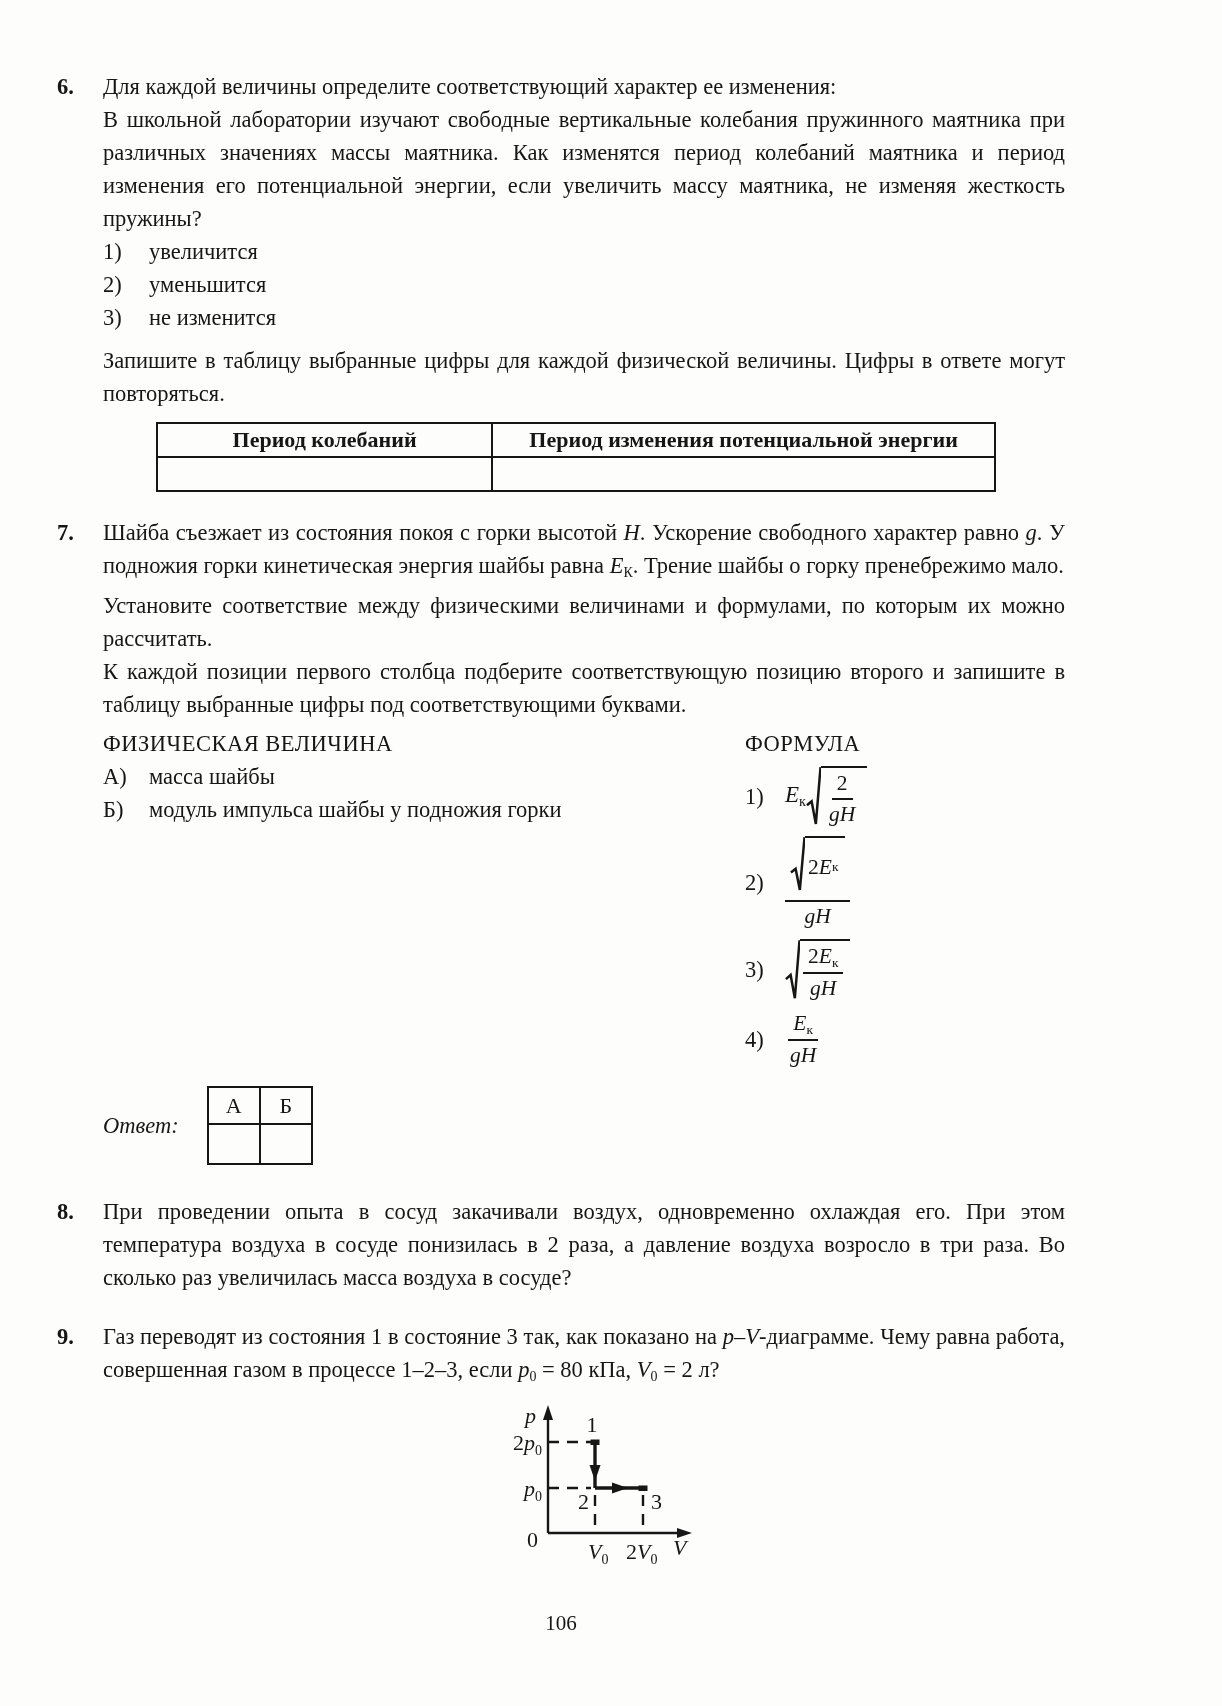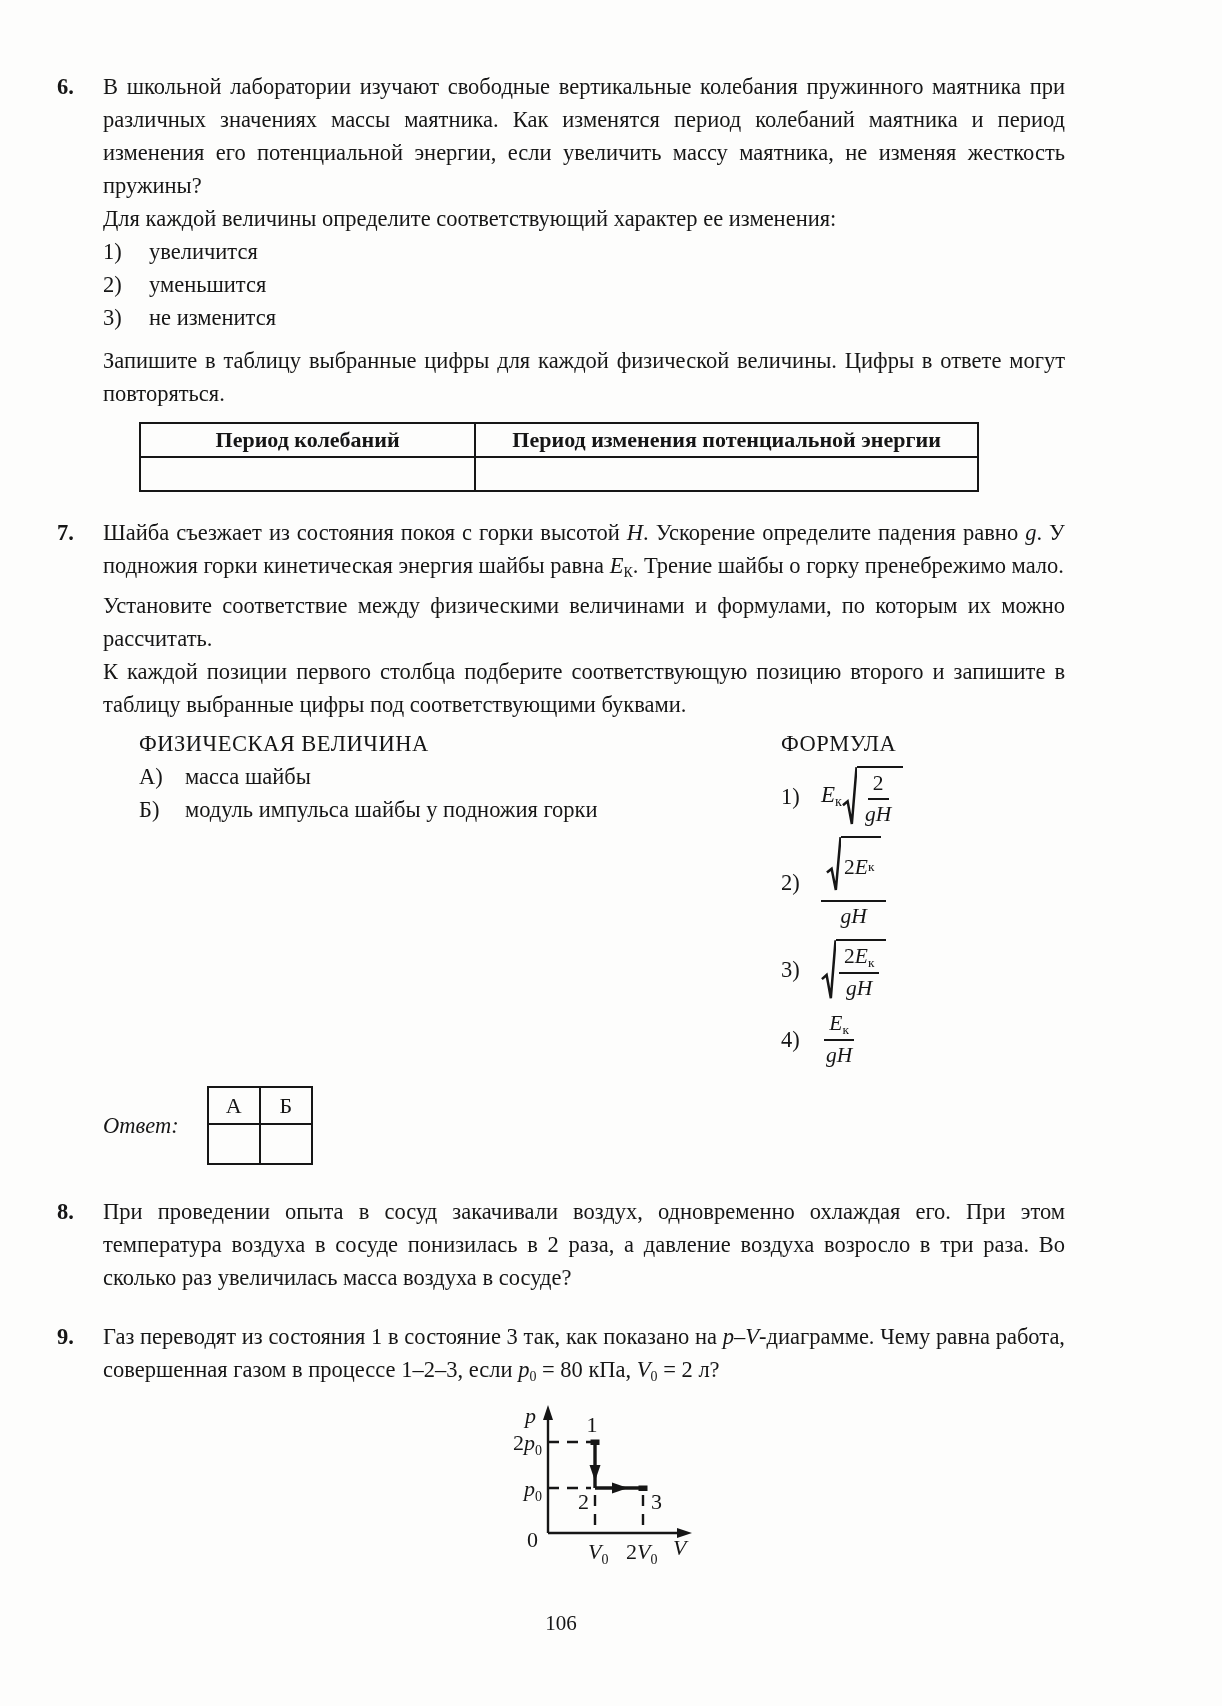--- a/index.html
+++ b/index.html
@@ -16,28 +16,28 @@
   .problem{display:flex;}
   .pnum{width:46px;flex:none;font-weight:bold;}
   .pbody{flex:1;min-width:0;}
   .para{text-align:justify;}
   .seg-i{font-style:italic;}
   .seg-sub{font-size:0.62em;vertical-align:-0.28em;}
   .seg-u{text-decoration-thickness:2px;text-underline-offset:4px;}
   .opt-row,.qty-row{display:flex;}
   .opt-num,.qty-num{width:46px;flex:none;}
   
-  .t6{border-collapse:collapse;margin:12px 0 0 36px;width:840px;table-layout:fixed;padding-left:6px;}
+  .t6{border-collapse:collapse;margin:12px 0 0 53px;width:840px;table-layout:fixed;padding-left:6px;}
   .t6 th,.t6 td{border:2px solid #161616;}
   .t6 th{font-weight:bold;font-size:22px;line-height:24px;height:32px;text-align:center;padding:0 8px;}
   .t6 td{height:30px;}
   .c1{width:40%;}.c2{width:60%;}
   
   .match-cols{display:flex;margin-top:6px;}
-  .match-left{width:642px;flex:none;margin-left:36px;}
+  .match-left{width:642px;flex:none;}
   .match-right{flex:1;}
   .col-header{letter-spacing:0.5px;}
   .formula-row{display:flex;align-items:center;margin:6px 0 10px 0;min-height:52px;}
   .f-num{width:40px;flex:none;}
   .formula{display:inline-flex;align-items:center;line-height:1.12;font-size:23px;}
   .frac{display:inline-flex;flex-direction:column;align-items:center;font-size:21.5px;line-height:1.15;}
   .frac .fn{border-bottom:2.2px solid #161616;padding:0 5px 2px 5px;}
   .frac .fd{padding:2px 5px 0 5px;}
   .sqrt{display:inline-flex;align-items:stretch;}
   .radsvg{width:15px;flex:none;height:auto;}
@@ -66,22 +66,22 @@
   .pageno{text-align:center;margin-top:24px;font-size:21px;}
 </style>
 </head>
 <body>
 
 <div class="page">
 
   <div class="problem">
     <div class="pnum">6.</div>
     <div class="pbody">
+      <div class="para">Для каждой величины определите соответствующий характер ее изменения:</div>
       <div class="para">В школьной лаборатории изучают свободные вертикальные колебания пружинного маятника при различных значениях массы маятника. Как изменятся период колебаний маятника и период изменения его потенциальной энергии, если увеличить массу маятника, не изменяя жесткость пружины?</div>
-      <div class="para">Для каждой величины определите соответствующий характер ее изменения:</div>
       <div class="opt-row">
         <span class="opt-num">1)</span>
         <span>увеличится</span>
       </div>
       <div class="opt-row">
         <span class="opt-num">2)</span>
         <span>уменьшится</span>
       </div>
       <div class="opt-row">
         <span class="opt-num">3)</span>
@@ -103,21 +103,21 @@
           <td></td>
         </tr>
       </tbody>
         </table>
     </div>
   </div>
 
   <div class="problem" style="margin-top:24px;">
     <div class="pnum">7.</div>
     <div class="pbody">
-      <div class="para"><span>Шайба съезжает из состояния покоя с горки высотой </span><span class="seg-i">H</span><span>. Ускорение определите падения равно </span><span class="seg-i">g</span><span>. У подножия горки кинетическая энергия шайбы равна </span><span class="seg-i">E</span><span class="seg-sub">К</span><span>. Трение шайбы о горку пренебрежимо мало.</span></div>
+      <div class="para"><span>Шайба съезжает из состояния покоя с горки высотой </span><span class="seg-i">H</span><span>. Ускорение свободного характер равно </span><span class="seg-i">g</span><span>. У подножия горки кинетическая энергия шайбы равна </span><span class="seg-i">E</span><span class="seg-sub">К</span><span>. Трение шайбы о горку пренебрежимо мало.</span></div>
       <div class="para">Установите соответствие между физическими величинами и формулами, по которым их можно рассчитать.</div>
       <div class="para"><span>К каждой позиции первого столбца подберите соответствующую позицию второго и запишите </span><span class="seg-u">в таблицу</span><span> выбранные цифры под соответствующими буквами.</span></div>
 
       <div class="match-cols">
         <div class="match-left">
           <div class="col-header">ФИЗИЧЕСКАЯ ВЕЛИЧИНА</div>
           <div class="qty-row">
             <span class="qty-num">А)</span>
             <span>масса шайбы</span>
           </div>

